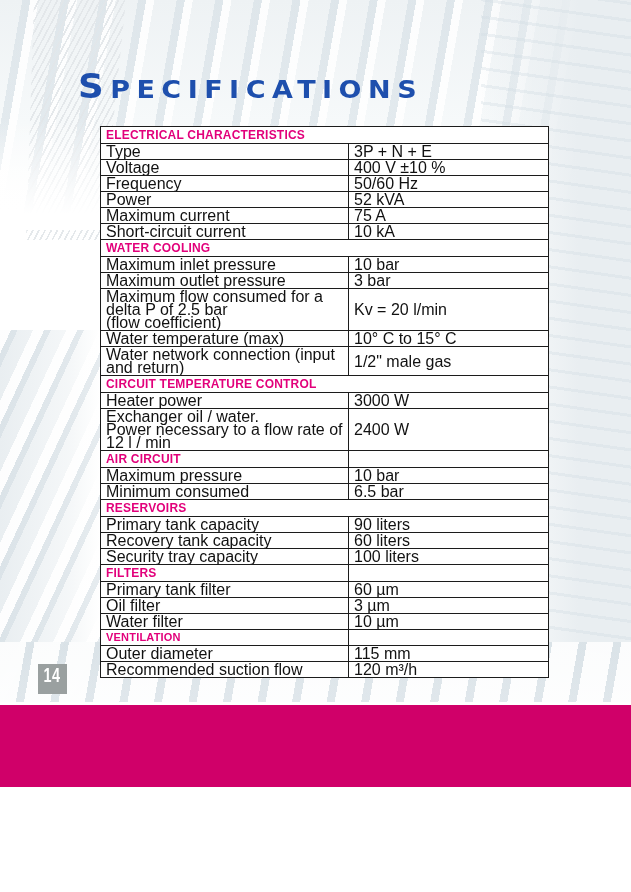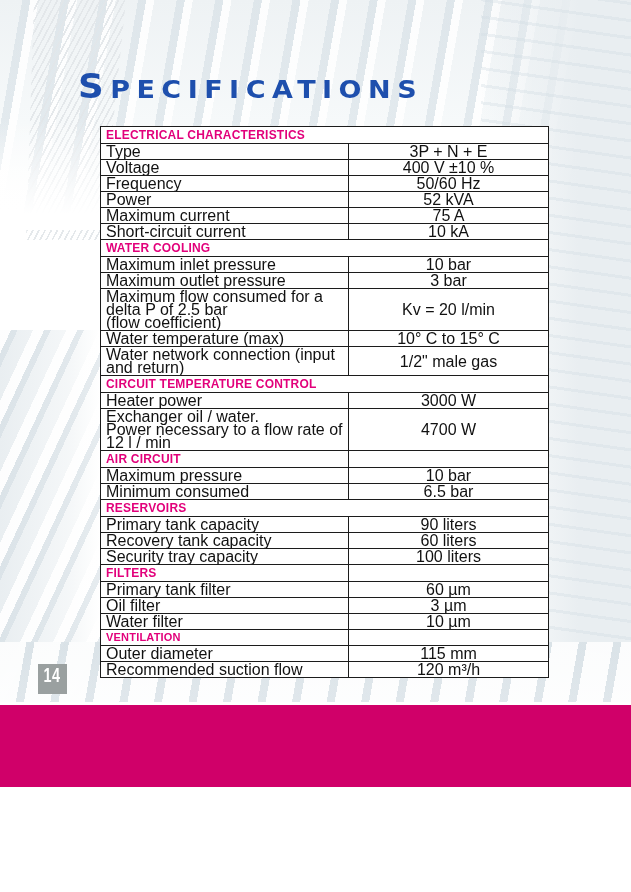--- a/index.html
+++ b/index.html
@@ -71,21 +71,21 @@
     padding:1px 5px;
     font-size:16px;
     line-height:13px;
     color:#111111;
     vertical-align:middle;
     overflow:hidden;
   }
   .spec-table col.c-label{width:248px;}
   .spec-table col.c-value{width:200px;}
   .spec-table td.label-cell{white-space:pre-line;height:13px;}
-  .spec-table td.value-cell{height:13px;text-align:center;}
+  .spec-table td.value-cell{height:13px;}
   .spec-table tr.section-row td{
     height:14px;
     font-weight:bold;
     font-size:12px;
     color:#e2007b;
     letter-spacing:.2px;
     margin-left:20px;
   }
   .spec-table tr.section-row.small td{
     font-size:11px;
@@ -186,21 +186,21 @@
         <tr class="section-row">
           <td colspan="2">CIRCUIT TEMPERATURE CONTROL</td>
         </tr>
         <tr>
           <td class="label-cell">Heater power</td>
           <td class="value-cell">3000 W</td>
         </tr>
         <tr>
           <td class="label-cell">Exchanger oil / water.
 Power necessary to a flow rate of 12 l / min</td>
-          <td class="value-cell">4700 W</td>
+          <td class="value-cell">2400 W</td>
         </tr>
         <tr class="section-row">
           <td>AIR CIRCUIT</td>
           <td></td>
         </tr>
         <tr>
           <td class="label-cell">Maximum pressure</td>
           <td class="value-cell">10 bar</td>
         </tr>
         <tr>

